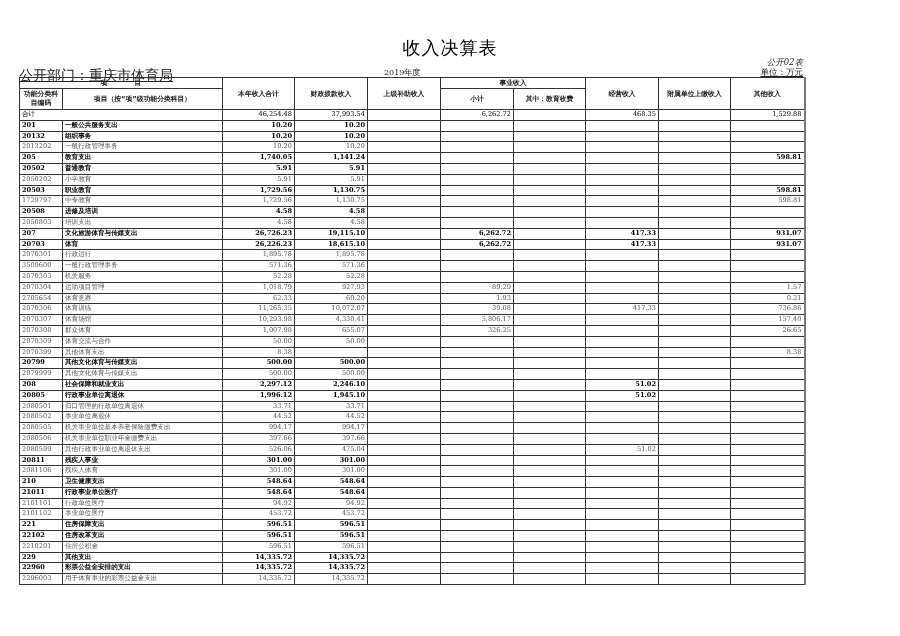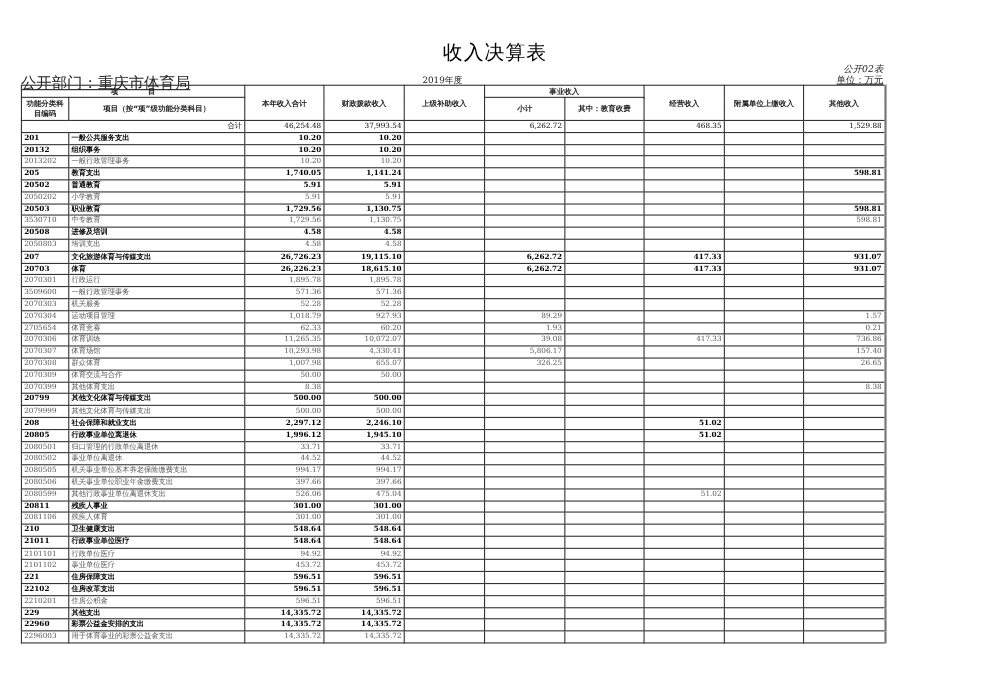--- a/index.html
+++ b/index.html
@@ -14,21 +14,21 @@
   table { position:absolute; left:19px; top:77px; border-collapse:collapse; table-layout:fixed;
           width:785px; font-size:6.6px; }
   td, th { border:1px solid #333; padding:0 2px; overflow:hidden; white-space:nowrap; }
   th { font-weight:bold; font-size:6.8px; text-align:center; font-family:"DejaVu Sans","Liberation Sans",sans-serif; color:#222;margin-left:13px; }
   tr.h1 th { height:9px; }
   tr.h2 th { height:20px; }
   tr.h3 th { height:17px; }
   tbody tr td { height:9.8px; line-height:9.8px; }
   td.num { text-align:right; }
   td.code { text-align:left; }
-  tr.total td.name { text-align:right; }
+  tr.total td.name { text-align:left; }
   tr.lvl1 td, tr.lvl2 td { font-weight:bold; color:#000; }
   tr.lvl3 td { color:#555; }
   tr.lvl3 td.name { }
   .outer-right { border-right:2px solid #777; }
 </style>
 </head>
 <body>
 
 <div class="title">收入决算表</div>
 <div class="form-no">公开02表</div>
@@ -159,21 +159,21 @@
         <td class="num">1,729.56</td>
         <td class="num">1,130.75</td>
         <td class="num"></td>
         <td class="num"></td>
         <td class="num"></td>
         <td class="num"></td>
         <td class="num"></td>
         <td class="num outer-right">598.81</td>
       </tr>
       <tr class="lvl3">
-        <td class="code">3530710</td>
+        <td class="code">1729797</td>
         <td class="name">中专教育</td>
         <td class="num">1,729.56</td>
         <td class="num">1,130.75</td>
         <td class="num"></td>
         <td class="num"></td>
         <td class="num"></td>
         <td class="num"></td>
         <td class="num"></td>
         <td class="num outer-right">598.81</td>
       </tr>

